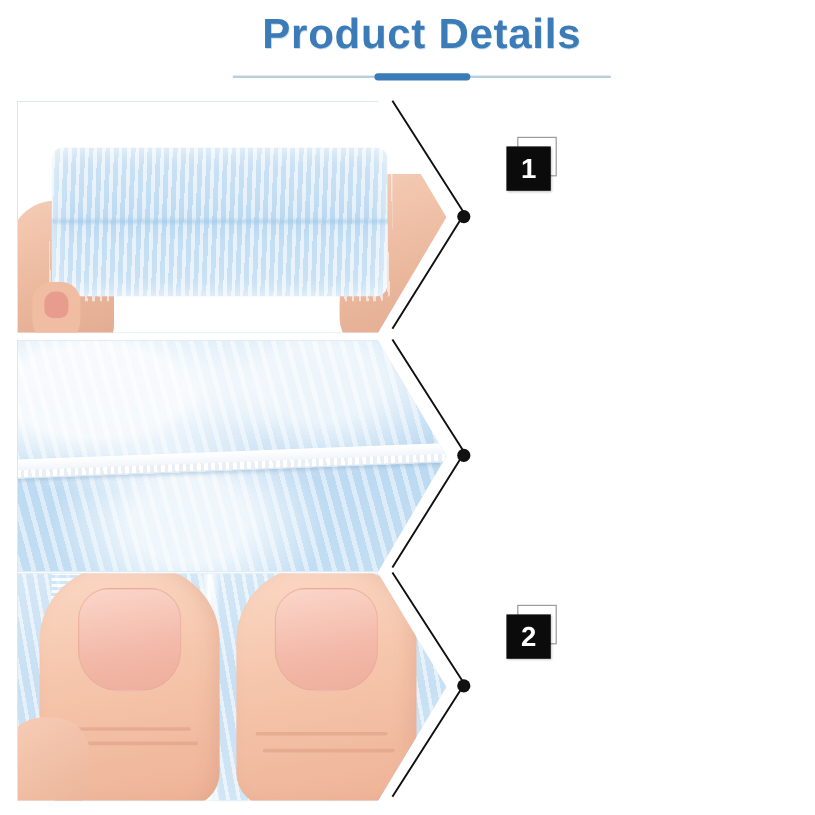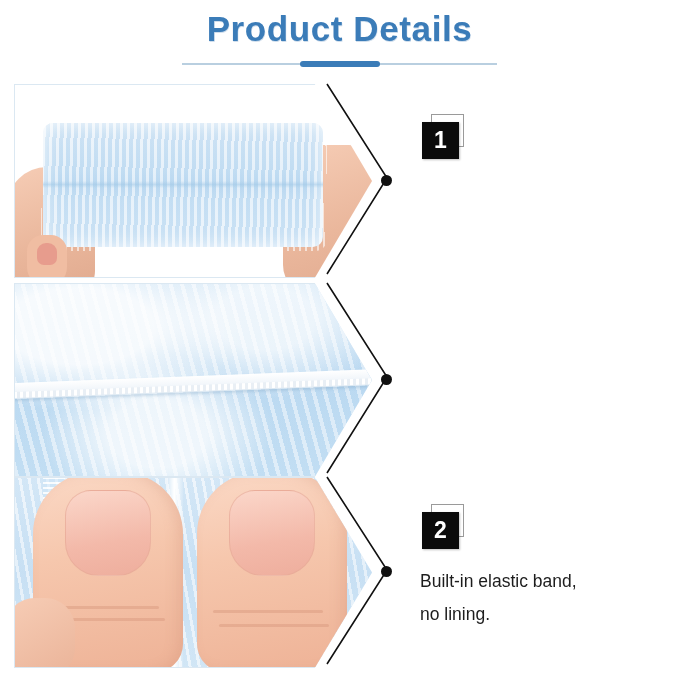--- a/index.html
+++ b/index.html
@@ -18,21 +18,21 @@
   #page {
     position: relative;
     width: 679px;
     height: 679px;
     background: #ffffff;
   }
 
   
   .header {
     position: absolute;
-    left: 0;
+    left: 12px;
     top: 0;
     width: 603px;
     height: 80px;
   }
   .title {
     position: absolute;
     left: 0;
     top: 9px;
     width: 679px;
     text-align: center;
@@ -336,22 +336,20 @@
         <polyline points="13,2 73,96 13,192" fill="none" stroke="#111111" stroke-width="1.6"></polyline>
       </svg>
       <div class="apex-dot"></div>
     </div>
 
     <div class="item item-2" style="top:221px;">
       <div class="badge-wrap">
         <div class="badge-ghost"></div>
         <div class="badge-solid">2</div>
       </div>
-      <div class="caption">Built-in elastic band,
-no lining.</div>
     </div>
   </div>
 
   <div class="row row-3">
 
     <div class="photo-frame" style="height:191px;">
       <div class="photo-clip">
         <div class="photo">
           <div class="art">
             <div class="p3-bg"></div>

